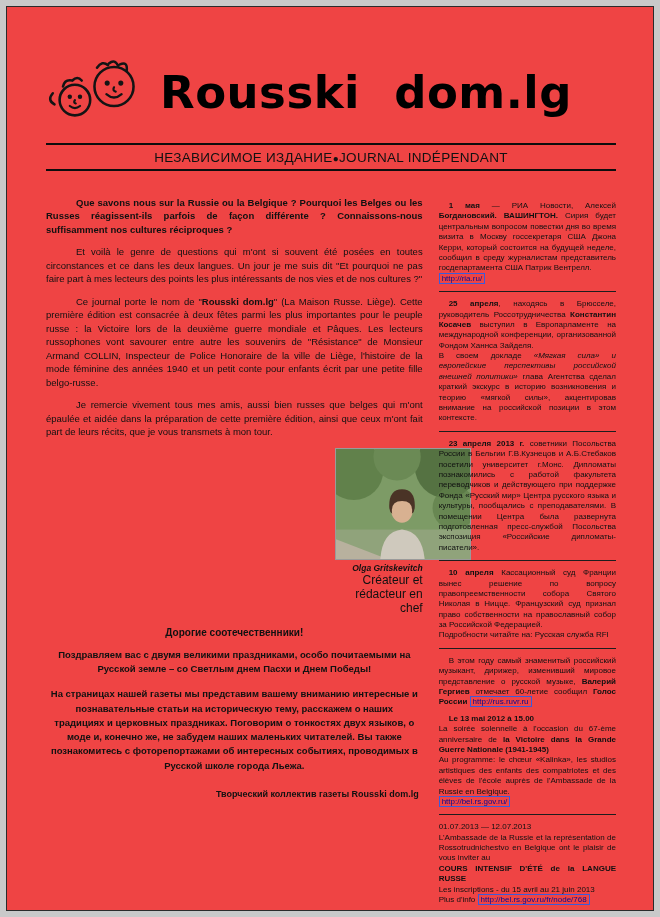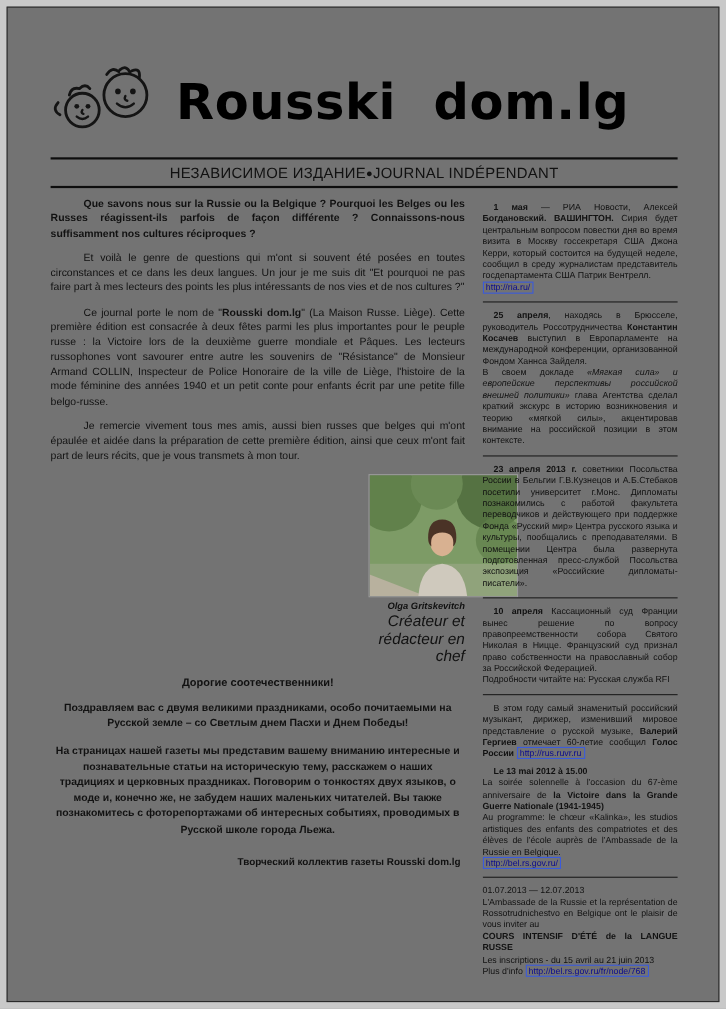--- a/index.html
+++ b/index.html
@@ -1,48 +1,48 @@
 <!DOCTYPE html>
 <html style="--link-border: #3b5bdb;"><head>
 <meta charset="utf-8">
 <style>
   * { margin:0; padding:0; box-sizing:border-box; }
   html,body { width:660px; height:917px; overflow:hidden; background:#c9c9c9;
               font-family:"Liberation Sans", sans-serif; color:#111; }
   .page { position:relative; margin:6px auto 0; width:648px; height:905px;
-          background:#737373; border:1px solid #2b2b2b;
+          background:#ef4444; border:1px solid #2b2b2b;
           padding:44px 37px 16px 39px; overflow:hidden; }
 
   
   .masthead-row { display:flex; align-items:center; gap:12px; height:82px; }
   .doodle { width:102px; height:78px; flex:0 0 auto; }
   .np-title { font-family:"DejaVu Sans", sans-serif; font-weight:bold; font-size:45px;
               letter-spacing:0.5px; word-spacing:18px; white-space:nowrap; color:#000; }
   .rule { height:2px; background:#0d0d0d; }
   .rule.top { margin-top:10px; }
   .subtitle { display:flex; justify-content:center; align-items:center; 
               font-weight:normal; font-size:13.5px; padding:5px 0 4px; letter-spacing:0.3px; }
   .subtitle .bullet { font-size:10px; position:relative; top:1px; }
 
   
-  .content { display:flex; gap:16px; margin-top:8px; }
+  .content { display:flex; gap:16px; margin-top:25px; }
   .left-col { width:378px; }
   .right-col { width:178px; font-size:8px; line-height:1.3; text-align:justify; }
 
   
   .ed-p { font-size:9.5px; line-height:1.42; text-align:justify; text-indent:30px;
           margin-bottom:9px; }
   .b { font-weight:bold; }
   .i { font-style:italic; }
 
   .photo-block { width:112px; margin:2px 0 8px auto; text-align:right;padding-left:24px; }
   .photo { width:136px; height:112px; border:1px solid #9a9a9a; overflow:hidden; }
   .photo svg { display:block; width:100%; height:100%; }
   .cap-name { font-weight:bold; font-style:italic; font-size:8.5px; margin-top:3px; }
-  .cap-role { font-style:italic; font-size:14px; }
+  .cap-role { font-size:12px; }
 
   .greeting-title { text-align:center; font-size:10px; font-weight:bold; margin:12px 0 10px; }
   .greet-p { text-align:center; font-size:9.5px; line-height:1.5; margin-bottom:11px; padding:0 4px;font-weight:bold; }
   .signature { text-align:right; font-weight:bold; font-size:9px; margin-top:16px; padding-right:4px; }
 
   
   .news-item { margin:5px 0 6px; }
   .news-item.indent { text-indent:10px; }
   .news-rule { height:1px; background:#1d1d1d; margin:7px 0; }
   .link-box { display:inline; border:1.5px solid var(--link-border, #3b5bdb);

